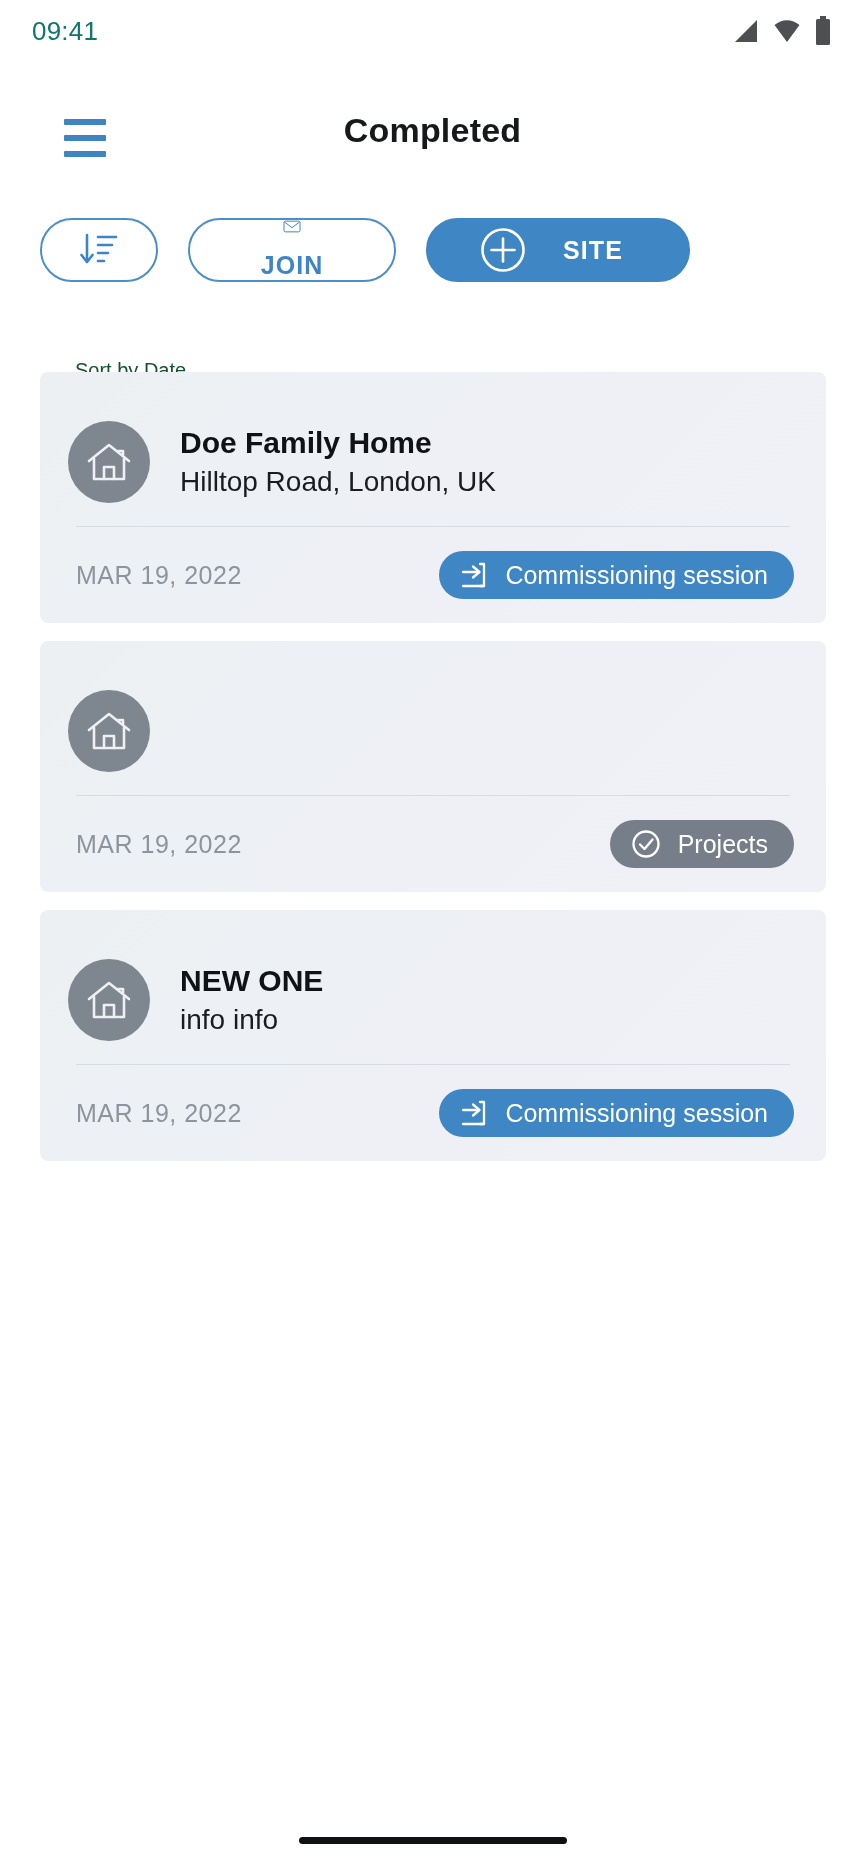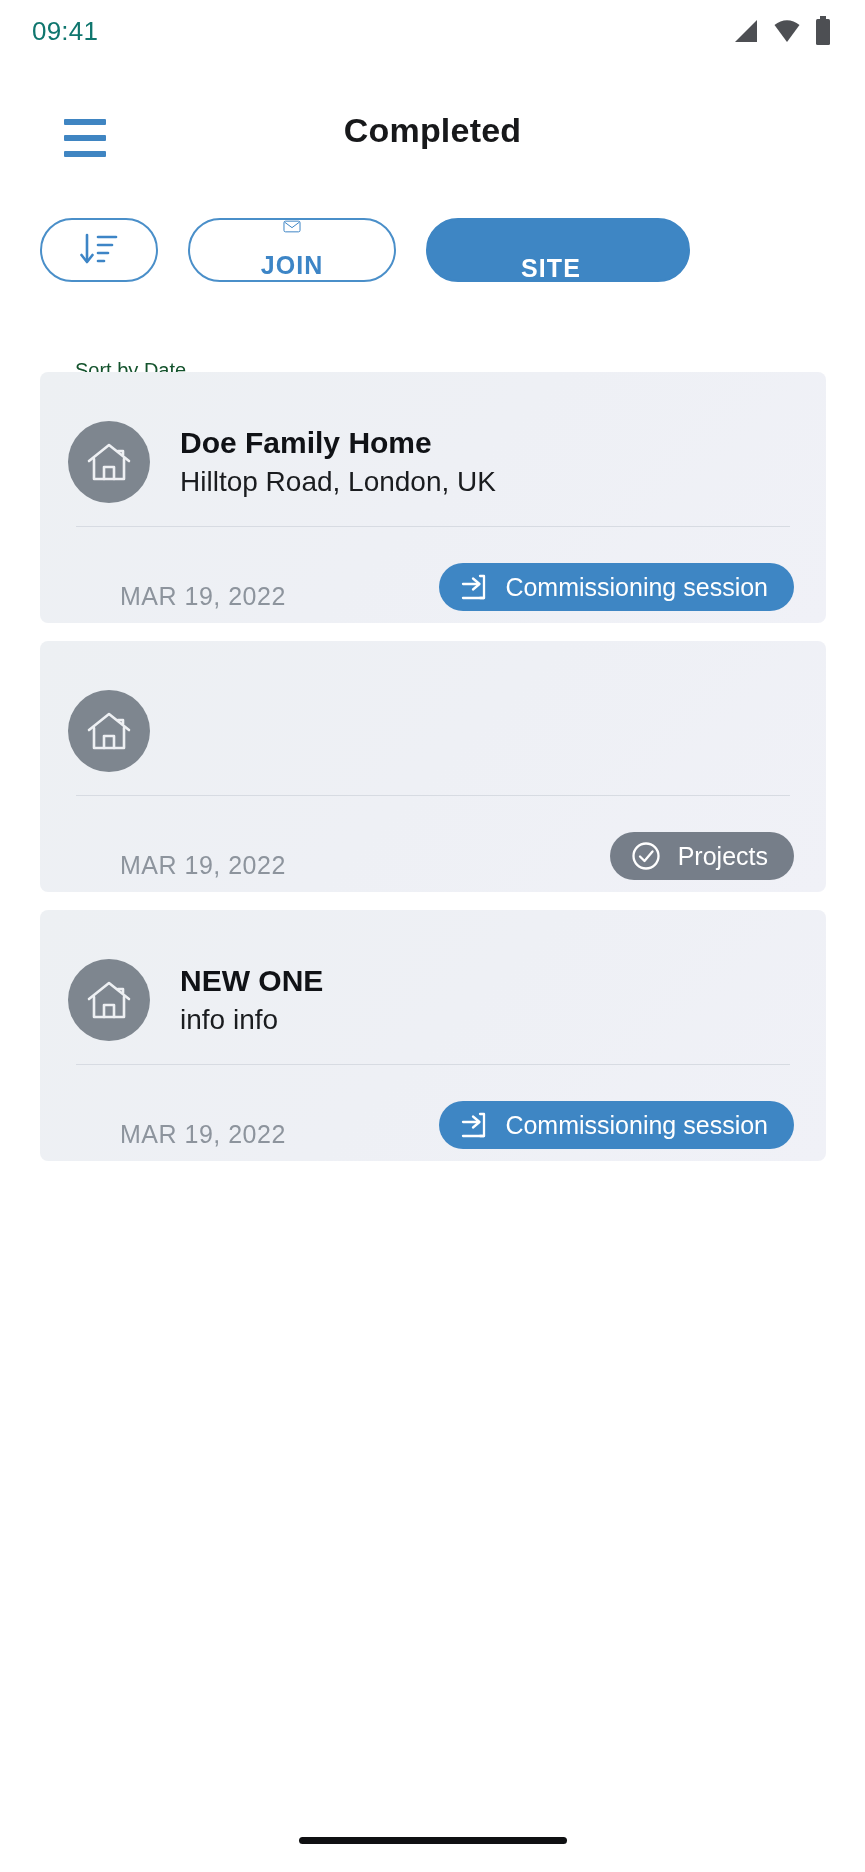--- a/index.html
+++ b/index.html
@@ -44,21 +44,21 @@
     position:absolute; top:218px; left:40px;
     width:786px; height:64px;
     display:flex; align-items:center;
   }
   .btn {
     height:64px; border-radius:34px;
     display:flex; align-items:center; justify-content:center;
     font-size:25px; font-weight:700; letter-spacing:1.1px;
   }
   .btn-outline { border:2px solid #4a8fc9; background:#fff; color:#3d85c6; }
-  .btn-fill    { background:#3e86c4; color:#ffffff; border:2px solid #3e86c4;flex-direction:column; }
+  .btn-fill    { background:#3e86c4; color:#ffffff; border:2px solid #3e86c4; }
   .btn-sort { width:118px; margin-right:30px; }
   .btn-join { width:208px; margin-right:30px; gap:18px;flex-direction:column; }
   .btn-site { width:264px; gap:36px; padding-right:14px; }
 
   
   .sort-label {
     position:absolute; top:326px; left:75px;
     font-size:20px; color:#14532d;margin-top:33px;
   }
 
@@ -74,23 +74,22 @@
   .avatar {
     width:82px; height:82px; border-radius:50%;
     background:#7e868f; flex:0 0 82px;
     display:flex; align-items:center; justify-content:center;
   }
   .card-text { margin-left:30px; }
   .card-title { font-size:30px; font-weight:700; color:#101216; line-height:1.32; }
   .card-sub   { font-size:28px; color:#1a1c1f; line-height:1.34; font-weight:400; }
   .card-divider { height:1px; background:#d7dbe2; margin:0 8px; }
   .card-bottom {
-    height:96px; display:flex; align-items:flex-end; justify-content:space-between;
-    padding: 0 4px 12px 8px;
-    margin-left: 44px;
+    height:96px; display:flex; align-items:center; justify-content:space-between;
+    padding: 0 4px 0 8px;
   }
   .card-date { font-size:25px; color:#8d949d; letter-spacing:.5px; }
   .badge {
     height:48px; border-radius:26px; display:flex; align-items:center;
     gap:16px; padding:0 26px 0 20px; font-size:25px; color:#fff;
   }
   .badge-blue { background:#3e86c4; }
   .badge-gray { background:#767e89; }
 
   

